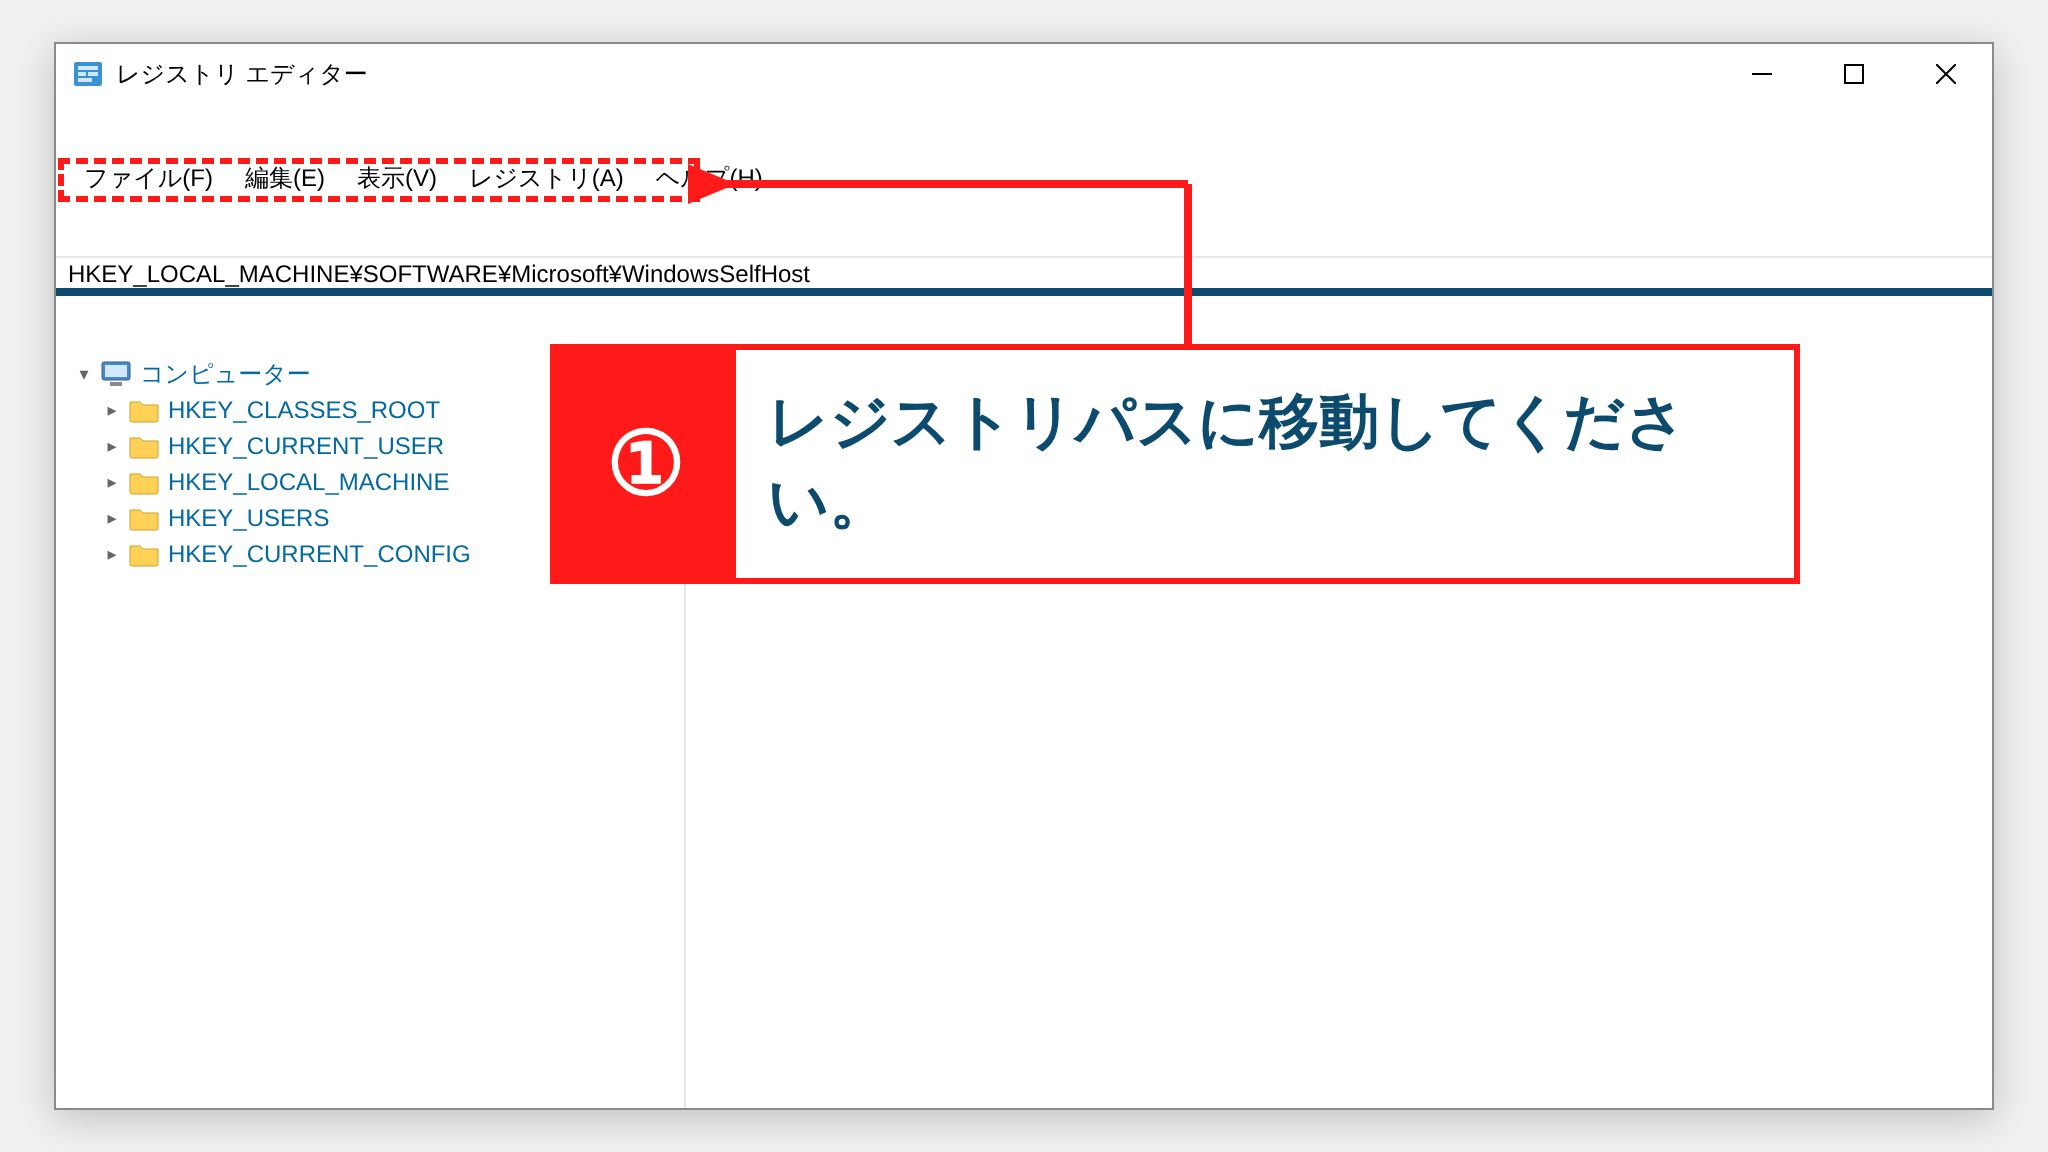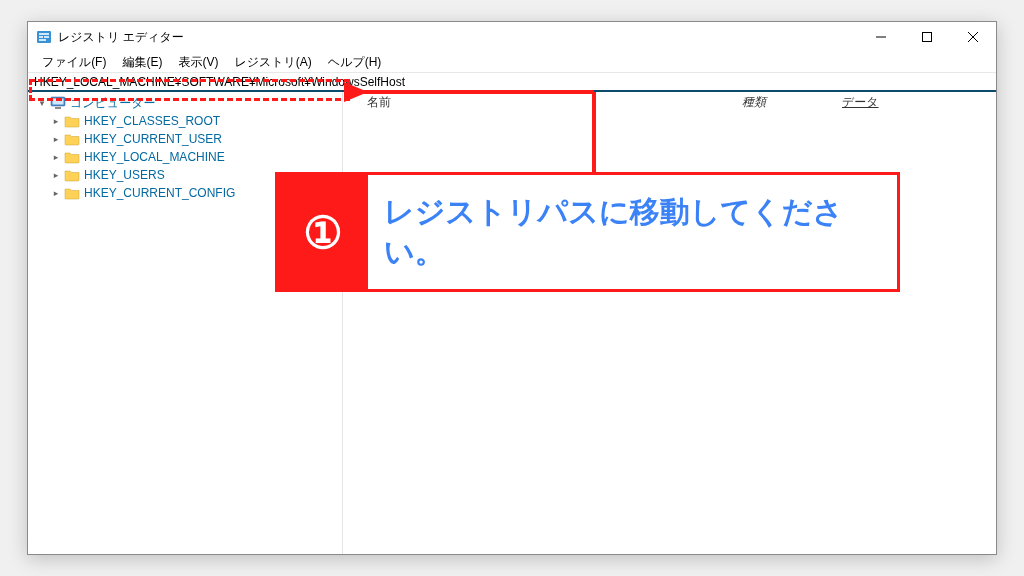--- a/index.html
+++ b/index.html
@@ -14,20 +14,21 @@
     }
     .window {
       position: absolute;
       top: 21px; left: 27px;
       width: 970px; height: 534px;
       background: #ffffff;
       border: 1px solid #8a8a8a;
       box-shadow: 0 4px 18px rgba(0,0,0,0.2);
       display: flex;
       flex-direction: column;
+      gap: 28px;
     }
     .titlebar {
       height: 30px;
       display: flex;
       align-items: center;
       padding-left: 8px;
       background: #ffffff;
     }
     .titlebar .app-icon {
       width: 16px; height: 16px;
@@ -38,38 +39,38 @@
     .win-controls { margin-left: auto; display: flex; }
     .win-btn {
       width: 46px; height: 30px;
       display: flex; align-items: center; justify-content: center;
       color: #000; font-size: 10px;
     }
 
     .menubar {
       height: 20px;
       display: flex;
-      align-items: center;
+      align-items: flex-end;
       padding-left: 6px;
       background: #ffffff;
       gap: 0;
     }
     .menu-item {
       padding: 2px 8px;
       font-size: 12px;
       color: #000;
       cursor: default;
     }
 
     .addressbar-row {
       height: 20px;
       display: flex;
       align-items: stretch;
       border-top: 1px solid #e8e8e8;
-      border-bottom: 2px solid #0c4a6e;
+      border-bottom: 4px solid #0c4a6e;
     }
     .address-input {
       flex: 1;
       border: none;
       padding: 0 6px;
       font-size: 12px;
       font-family: inherit;
       outline: none;
       background: #fff;
     }
@@ -157,21 +158,21 @@
       align-items: center;
       justify-content: center;
       font-size: 44px;
       font-weight: 700;
     }
     .callout-text {
       flex: 1;
       padding: 12px 16px;
       font-size: 30px;
       font-weight: 700;
-      color: #3b82f6;
+      color: #0c4a6e;
       display: flex;
       align-items: center;
       line-height: 1.35;
     }
     
     .arrow-svg {
       position: absolute;
       pointer-events: none;
     }
   </style>

